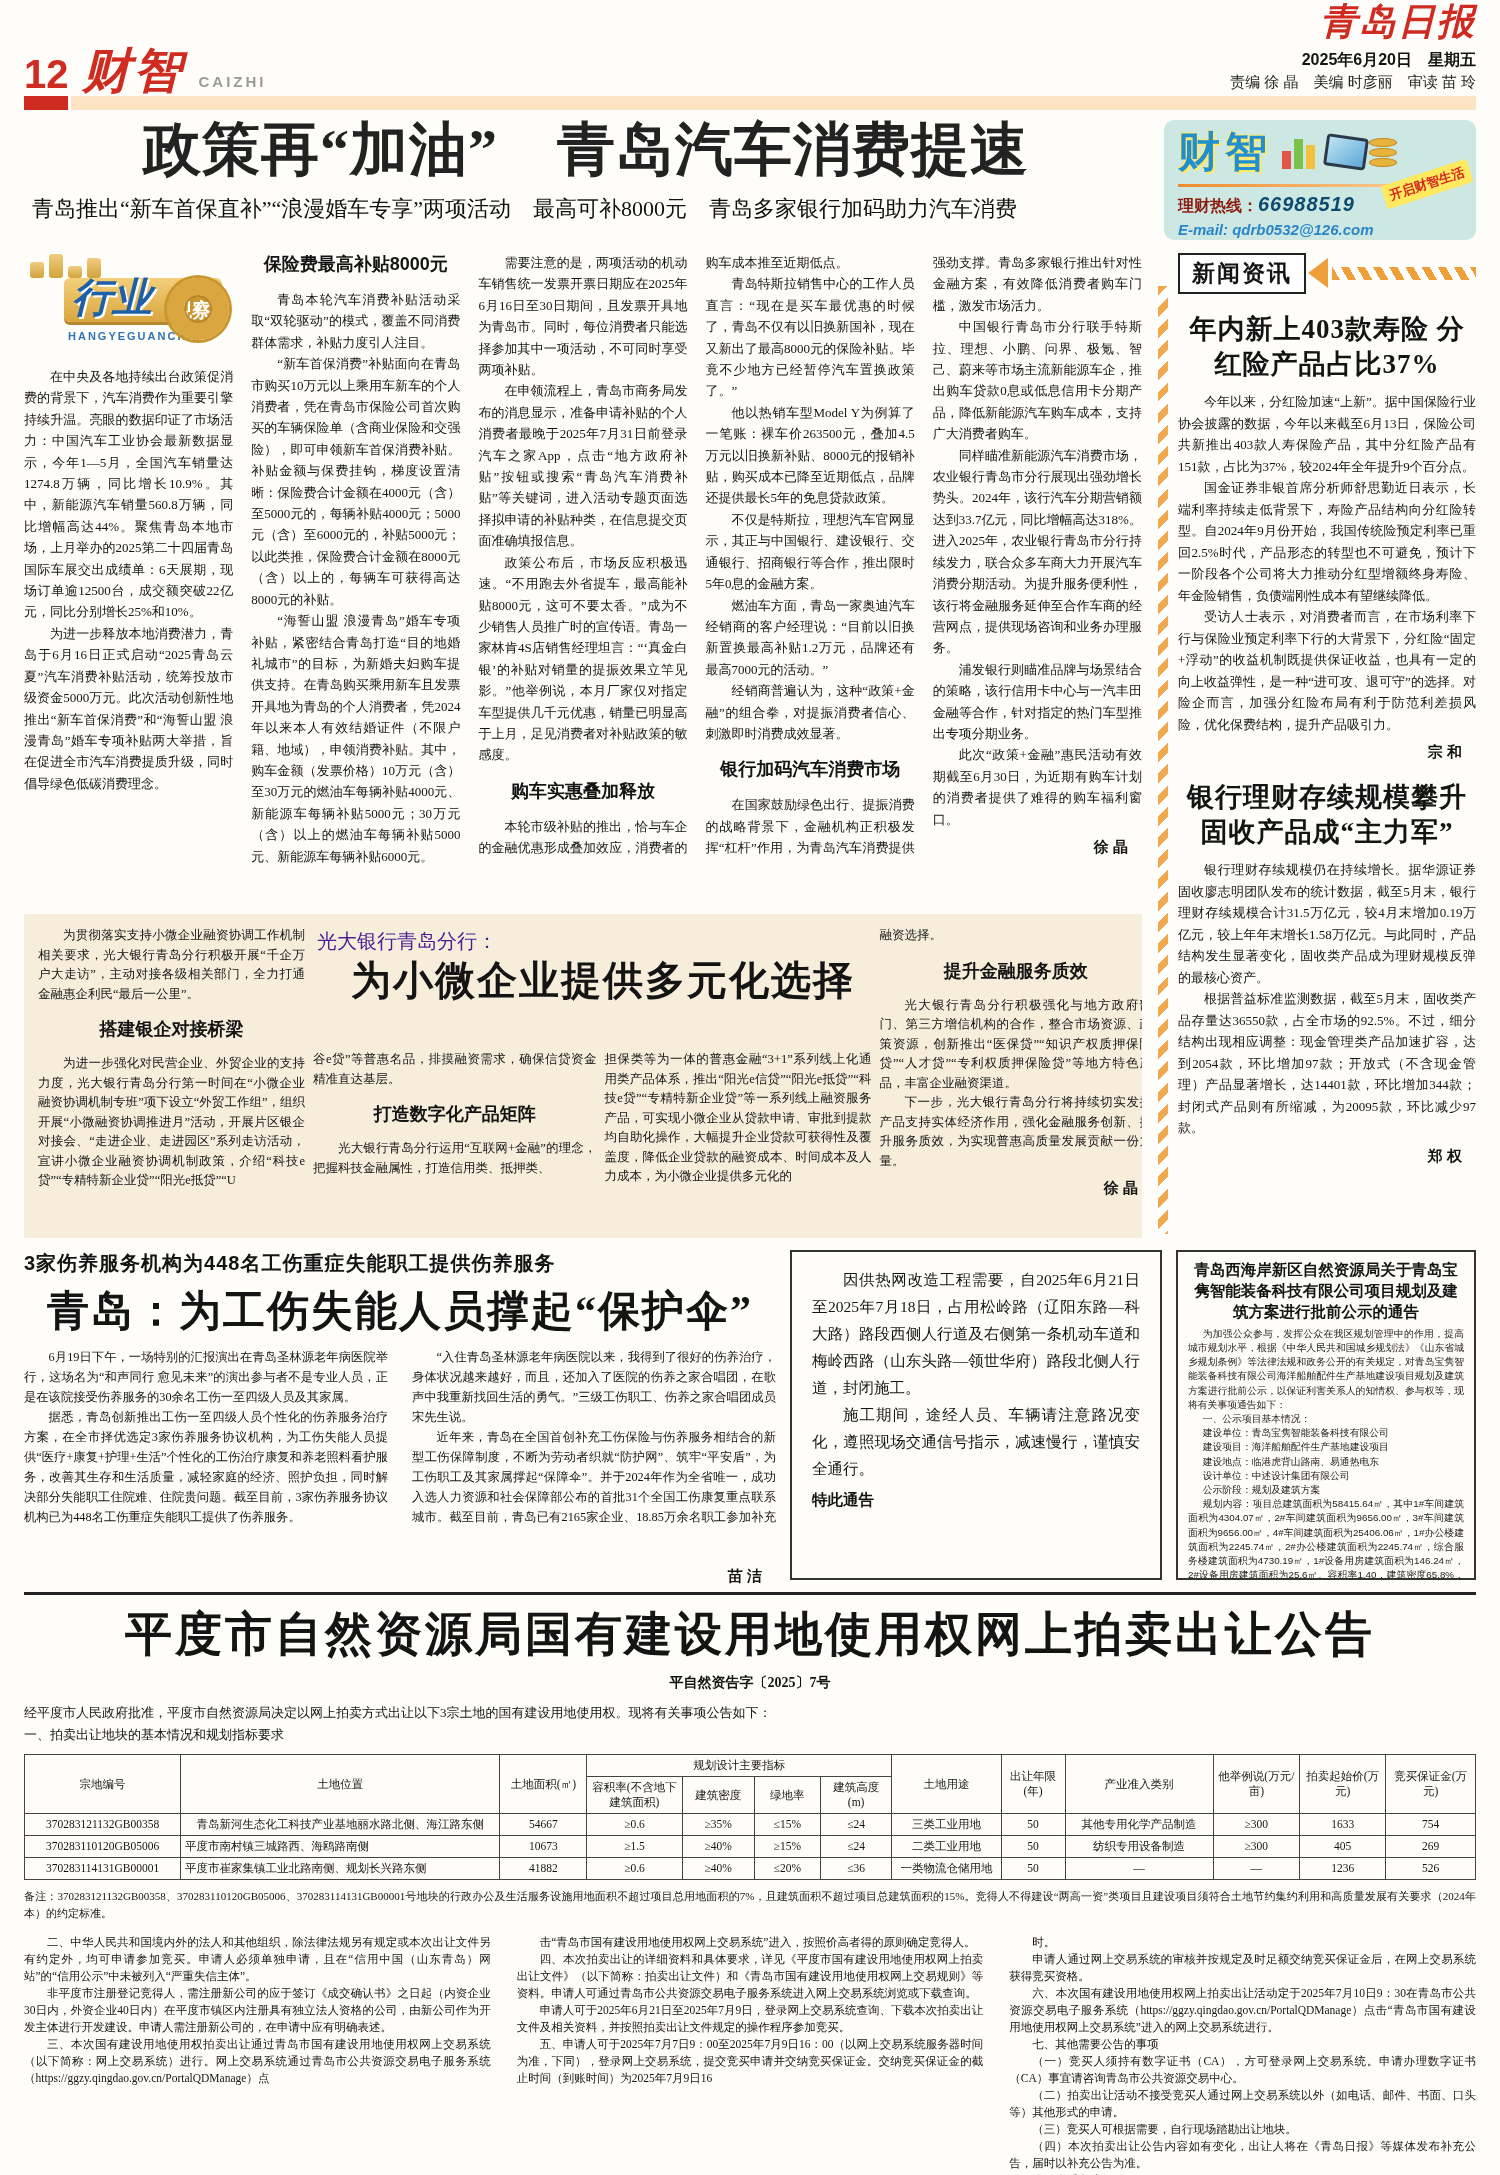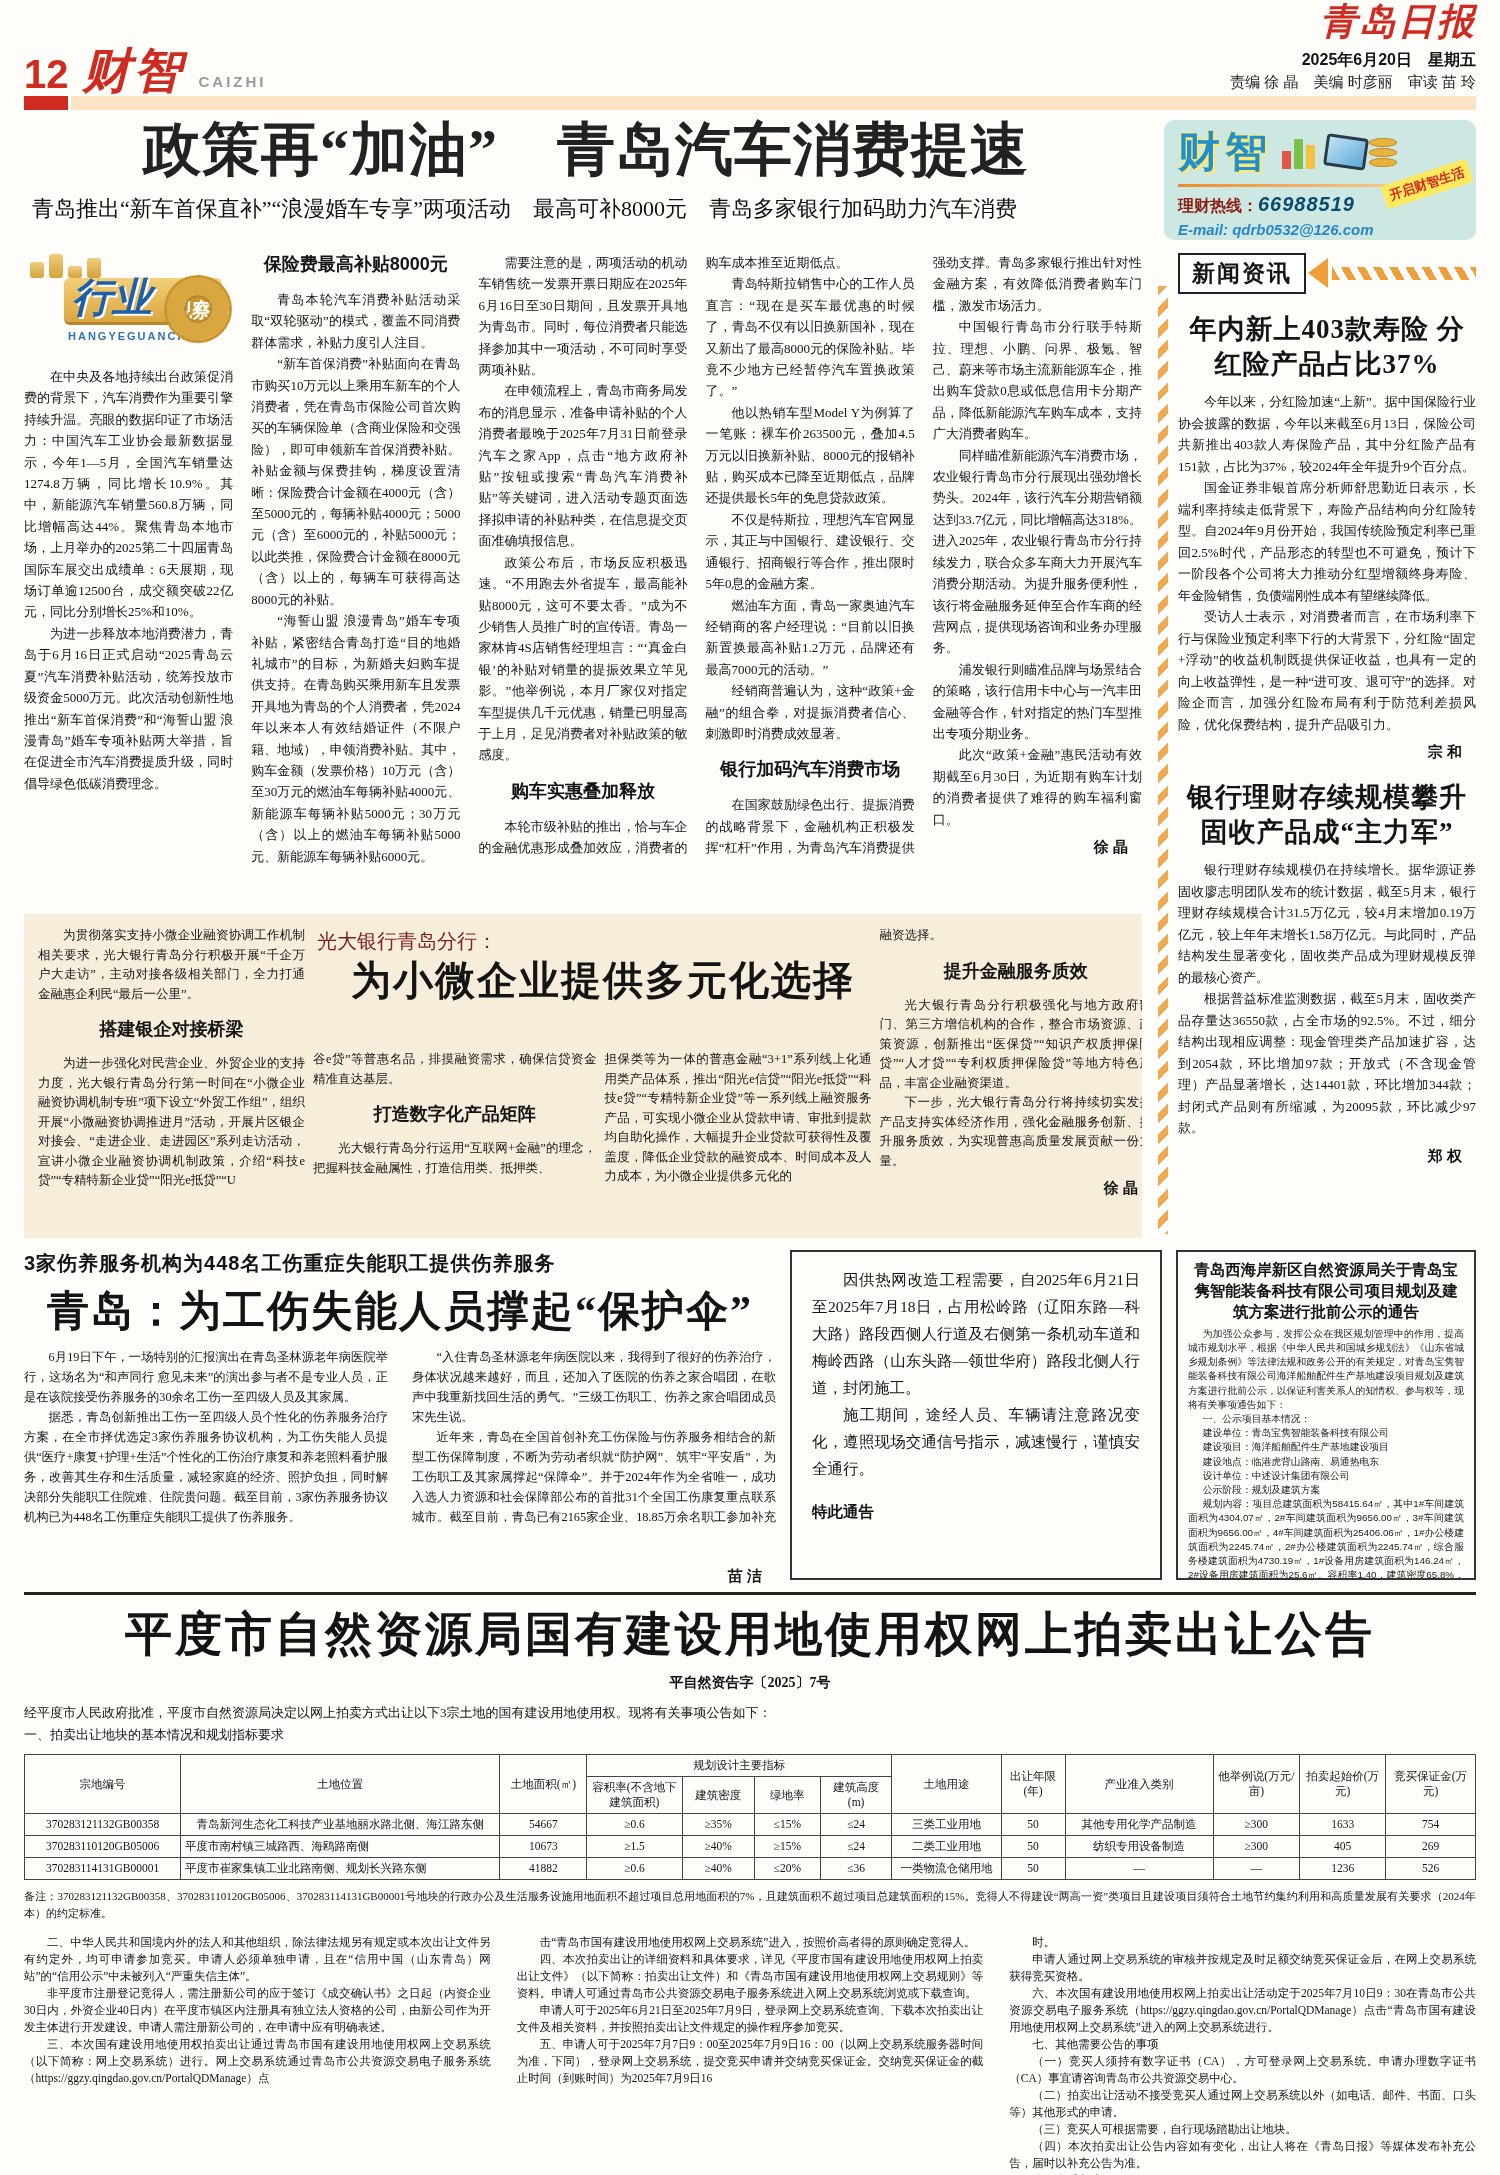--- a/index.html
+++ b/index.html
@@ -62,21 +62,21 @@
   .ind-ring{position:absolute;right:4px;top:26px;width:62px;height:62px;border-radius:50%;
             border:17px solid #d9a63f;box-sizing:border-box;box-shadow:0 0 0 3px #c9952d,inset 0 0 0 2px #b8862e;}
   
   .gd{background:#f6eedb;margin-top:10px;padding:12px 14px;box-sizing:border-box;height:324px;overflow:hidden;
       display:grid;grid-template-columns:24.5% 26% 24.5% 25%;column-gap:8px;
       font:12.5px/19.5px "Liberation Serif",serif;text-align:justify;}
   .gd p{margin:0;text-indent:2em;}
   .gd .frag{text-indent:0;}
   .gd-col1{grid-column:1;grid-row:1 / 3;}
   .gd-title{grid-column:2 / 4;grid-row:1;padding:2px 0 8px 4px;}
-  .gd-pre{font:20px "Liberation Serif",serif;color:#7f1d1d;}
+  .gd-pre{font:20px "Liberation Serif",serif;color:#4c1d95;}
   .gd-big{font:900 40px/1.1 "Liberation Serif",serif;letter-spacing:2px;margin-top:4px;padding-left:34px;}
   .gd-colA{grid-column:2;grid-row:2;}
   .gd-colB{grid-column:3;grid-row:2;}
   .gd-colC{grid-column:4;grid-row:1 / 3;}
   
   .news{width:318px;flex-shrink:0;position:relative;padding-left:20px;box-sizing:border-box;}
   .news::before{content:"";position:absolute;left:0;top:34px;bottom:4px;width:10px;
       background:repeating-linear-gradient(135deg,#f0a94e 0 7px,#ffffff 7px 15px);}
   .news-tag-row{display:flex;align-items:center;height:42px;}
   .news-tag{border:2px solid #222;background:#fff;font:700 23px "Liberation Sans",sans-serif;
@@ -94,21 +94,21 @@
   .gs-kicker{font:700 20px "Liberation Sans",sans-serif;letter-spacing:1px;}
   .gs-head{font:900 42px/1.15 "Liberation Serif",serif;text-align:center;letter-spacing:2px;margin:10px 0 12px;}
   .gs-cols{column-count:2;column-gap:24px;height:212px;overflow:hidden;
            font:12.3px/20px "Liberation Serif",serif;text-align:justify;}
   .gs-cols p{margin:0;text-indent:2em;}
   .notice{border:2px solid #333;box-sizing:border-box;padding:14px 20px;overflow:hidden;}
   .sg{width:372px;flex-shrink:0;}
   .sg-title{font:900 30px "Liberation Sans",sans-serif;text-align:center;letter-spacing:4px;margin:6px 0 14px;}
   .sg-body{font:15.5px/27px "Liberation Serif",serif;text-align:justify;}
   .sg-body p{margin:0;text-indent:2em;}
-  .sg-note{font:700 15.5px/27px "Liberation Sans",sans-serif;margin-top:16px;}
+  .sg-note{font:700 15.5px/27px "Liberation Sans",sans-serif;margin-top:4px;}
   .xh{flex:1;padding:8px 10px;}
   .xh-title{font:900 15.5px/1.35 "Liberation Sans",sans-serif;text-align:center;margin-bottom:4px;}
   .xh-body{font:9.8px/14.2px "Liberation Sans",sans-serif;text-align:justify;color:#222;}
   .xh-body p{margin:0;text-indent:1.5em;}
   
   .pd{border-top:3px solid #222;margin-top:12px;padding-top:8px;}
   .pd-title{font:900 47px "Liberation Sans",sans-serif;text-align:center;letter-spacing:3px;}
   .pd-doc{font:700 14px "Liberation Serif",serif;text-align:center;margin-top:8px;}
   .pd-intro{font:13px/22px "Liberation Serif",serif;margin-top:10px;}
   .pd-intro div{text-indent:0;}

